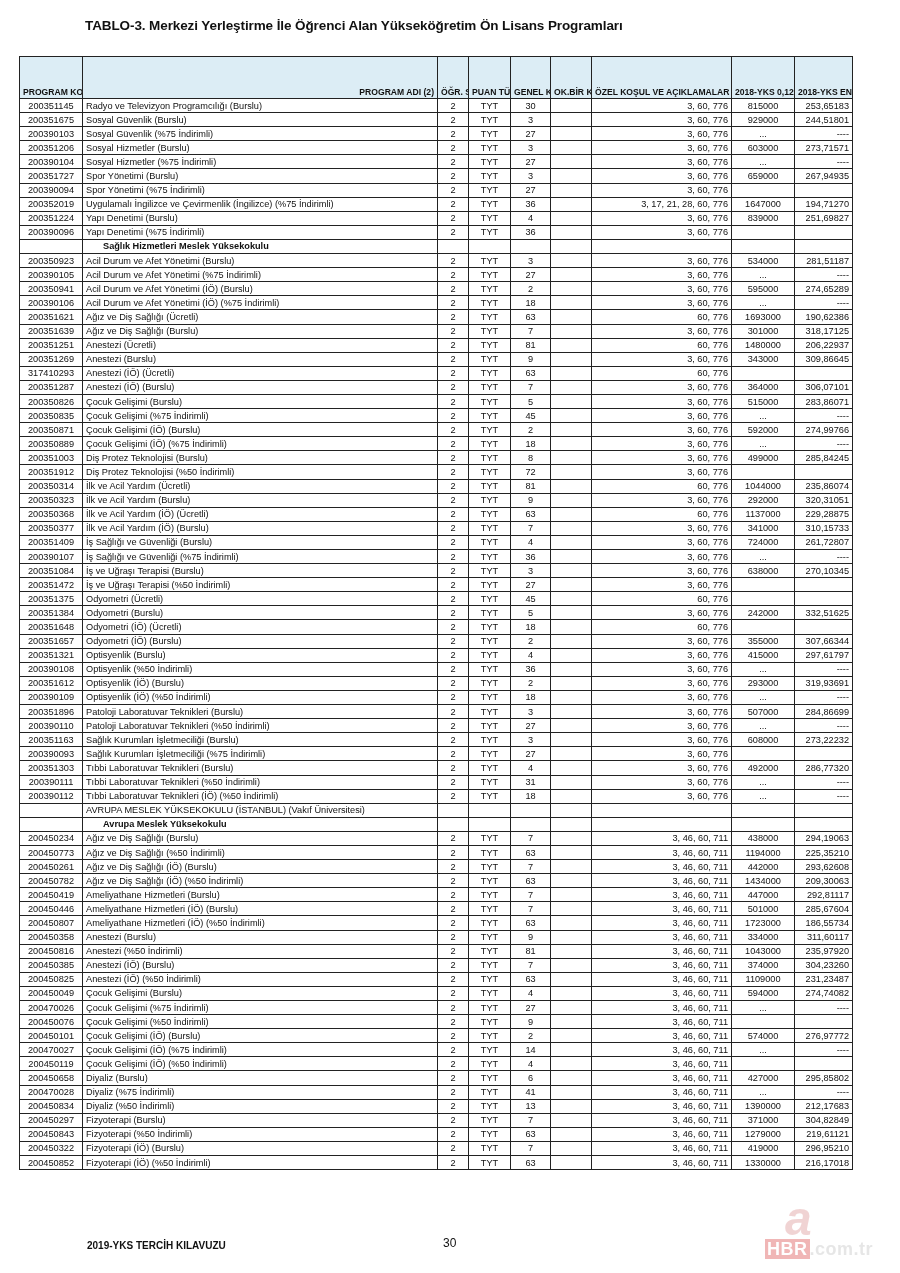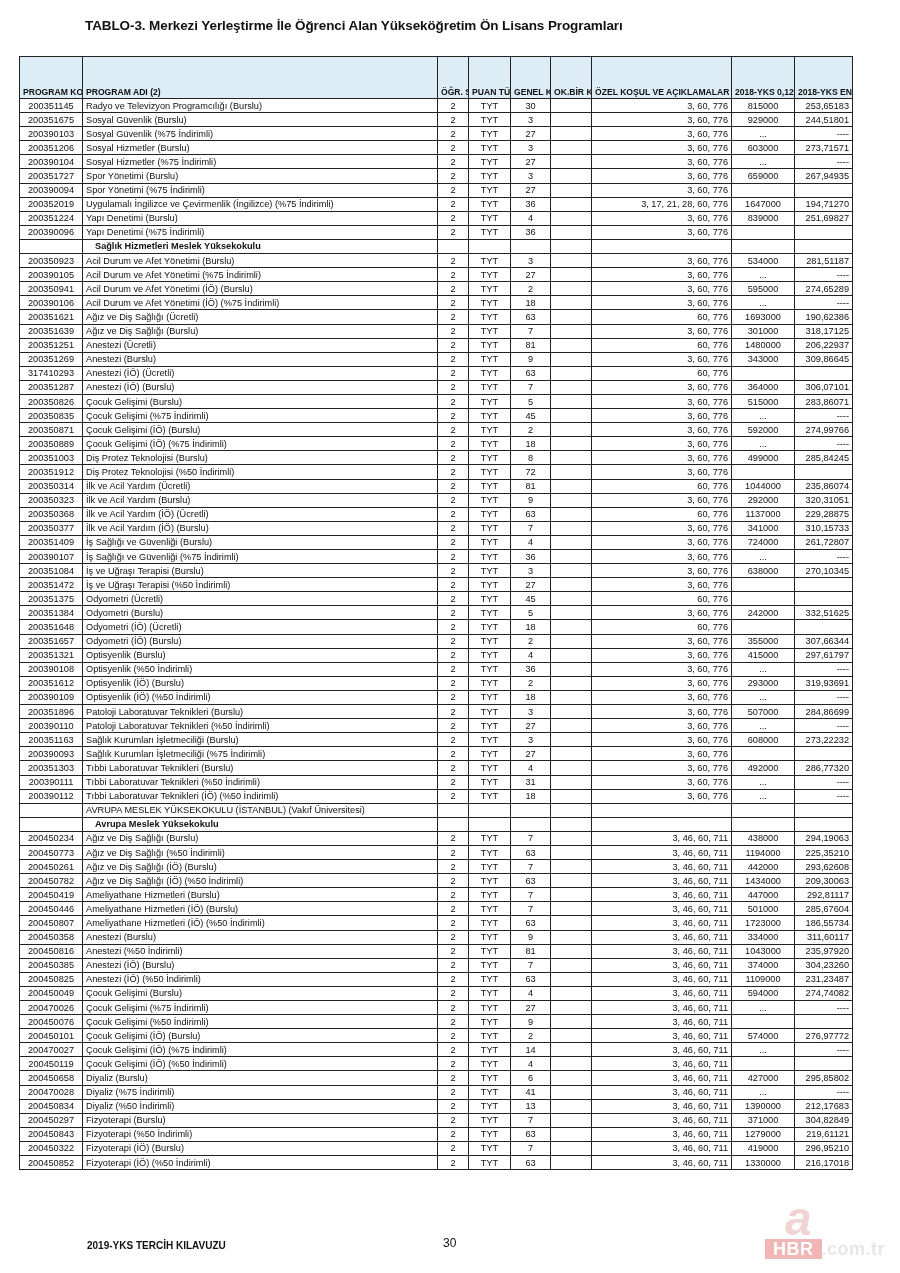--- a/index.html
+++ b/index.html
@@ -2,33 +2,33 @@
 <html><head>
 <meta charset="utf-8">
 <style>
   html, body { margin: 0; padding: 0; background: #ffffff; }
   body { width: 900px; height: 1273px; position: relative; overflow: hidden; font-family: "Liberation Sans", sans-serif; color: #111; }
   .title { position: absolute; left: 85px; top: 18px; font-size: 13.5px; font-weight: bold; letter-spacing: -0.1px; }
   table.main { position: absolute; left: 19px; top: 56px; border-collapse: collapse; table-layout: fixed; width: 833px; font-size: 9.2px; }
   table.main td, table.main th { border: 1.3px solid #222; padding: 0 3px; height: 13.1px; line-height: 12px; white-space: nowrap; overflow: hidden; }
   table.main thead th { background: #dcedf5; font-weight: bold; font-size: 8.6px; line-height: 10.5px; height: 40px; vertical-align: bottom; padding-bottom: 1px; }
   th.h-code { text-align: left; padding-left: 2px; }
-  th.h-center { text-align: left; padding: 0 1px 1px 1px; }
+  th.h-center { text-align: right; padding: 0 1px 1px 1px; }
   td.c-code { text-align: center; }
   td.c-name { text-align: left; padding-left: 6px; }
   td.c-center { text-align: center; }
   td.c-right { text-align: right; padding-right: 2px; }
   td.c-rank { text-align: center; }
-  tr.section td.c-name { font-weight: bold; padding-left: 12px; }
+  tr.section td.c-name { font-weight: bold; padding-left: 20px; }
   .footer-left { position: absolute; left: 87px; top: 1240px; font-size: 10px; font-weight: bold; }
   .footer-page { position: absolute; left: 443px; top: 1236px; font-size: 12px; }
   .watermark { position: absolute; left: 765px; top: 1195px; width: 135px; height: 70px; opacity: 0.45; }
   .wm-a { position: absolute; left: 20px; top: 0; font-size: 48px; font-weight: bold; font-style: italic; color: #e0a0a0; font-family: "Liberation Sans", sans-serif; line-height: 48px; }
   .wm-text { position: absolute; left: 0; top: 44px; font-size: 18px; font-weight: bold; color: #c8c8c8; letter-spacing: 0.5px; }
-  .wm-text .hbr { background: #e06060; color: #fff; padding: 0 8px; }
+  .wm-text .hbr { background: #e06060; color: #fff; padding: 0 2px; }
 </style>
 </head>
 <body>
 
 <div class="title">TABLO-3. Merkezi Yerleştirme İle Öğrenci Alan Yükseköğretim Ön Lisans Programları</div>
 
 <table class="main">
   <colgroup>
     <col style="width:63px">
       <col style="width:355px">

